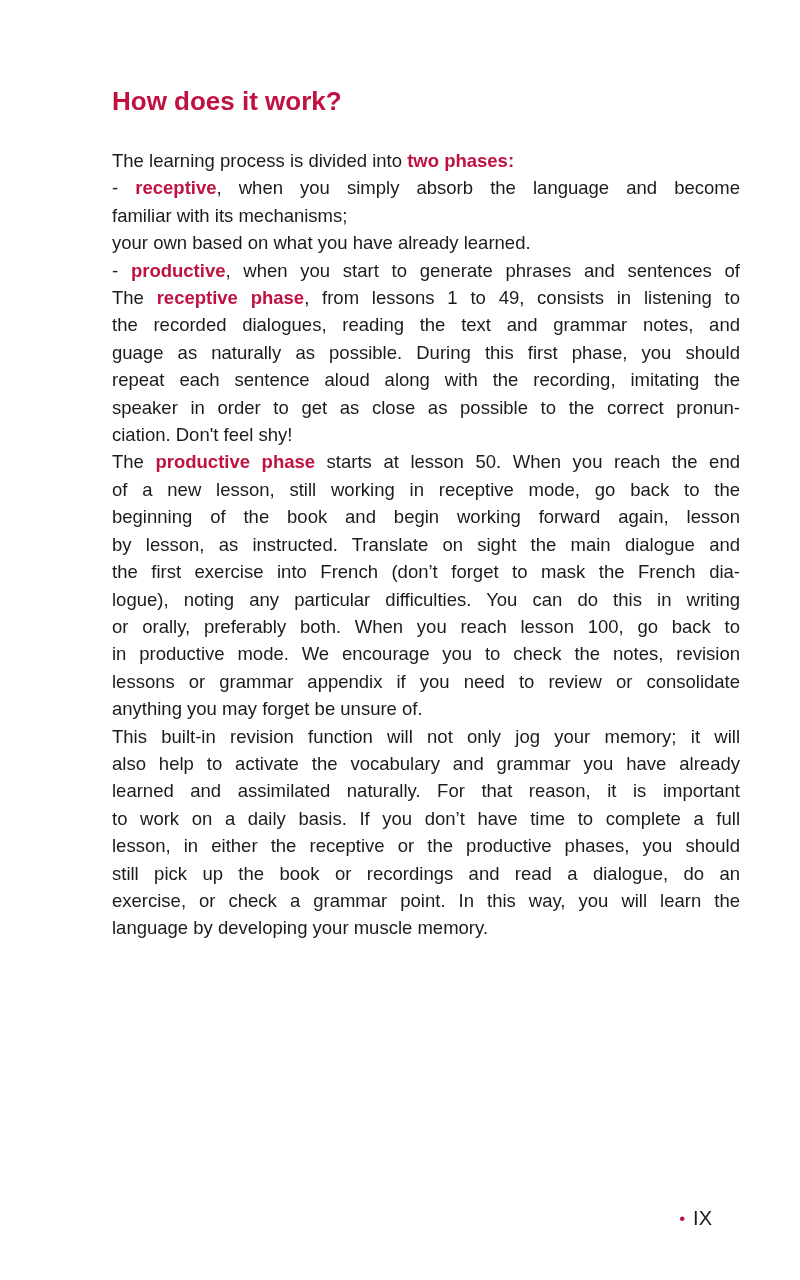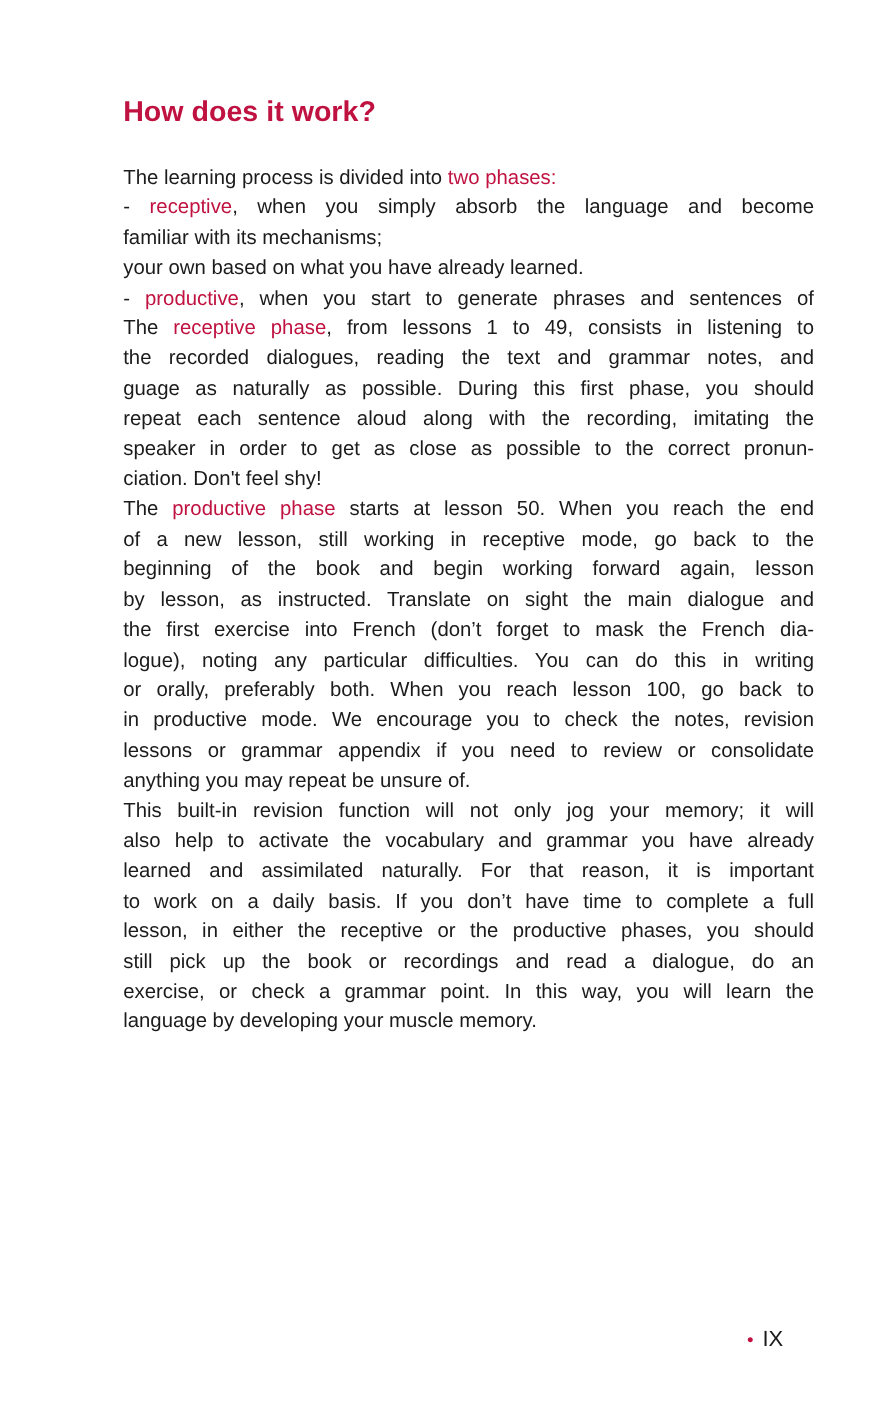--- a/index.html
+++ b/index.html
@@ -44,21 +44,21 @@
     font-size: 18.5px;
   }
   .line {
     line-height: 27.4px;
     text-align: left;
   }
   .line.justify {
     text-align: justify;
     text-align-last: justify;
   }
-  .accent { color: var(--accent); }
+  .accent { color: var(--accent); font-weight: bold; }
   .pagenum {
     position: absolute;
     top: 1207px;
     right: 88px;
     font-size: 20px;
     color: var(--text);
     display: flex;
     align-items: center;
   }
   .pagenum .dot {
@@ -89,21 +89,21 @@
       <div class="line"><span>ciation. Don't feel shy!</span></div>
       <div class="line justify"><span>The </span><span class="accent">productive phase</span><span> starts at lesson 50. When you reach the end</span></div>
       <div class="line justify"><span>of a new lesson, still working in receptive mode, go back to the</span></div>
       <div class="line justify"><span>beginning of the book and begin working forward again, lesson</span></div>
       <div class="line justify"><span>by lesson, as instructed. Translate on sight the main dialogue and</span></div>
       <div class="line justify"><span>the first exercise into French (don’t forget to mask the French dia-</span></div>
       <div class="line justify"><span>logue), noting any particular difficulties. You can do this in writing</span></div>
       <div class="line justify"><span>or orally, preferably both. When you reach lesson 100, go back to</span></div>
       <div class="line justify"><span>in productive mode. We encourage you to check the notes, revision</span></div>
       <div class="line justify"><span>lessons or grammar appendix if you need to review or consolidate</span></div>
-      <div class="line"><span>anything you may repeat be unsure of.</span></div>
+      <div class="line"><span>anything you may forget be unsure of.</span></div>
       <div class="line justify"><span>This built-in revision function will not only jog your memory; it will</span></div>
       <div class="line justify"><span>also help to activate the vocabulary and grammar you have already</span></div>
       <div class="line justify"><span>learned and assimilated naturally. For that reason, it is important</span></div>
       <div class="line justify"><span>to work on a daily basis. If you don’t have time to complete a full</span></div>
       <div class="line justify"><span>lesson, in either the receptive or the productive phases, you should</span></div>
       <div class="line justify"><span>still pick up the book or recordings and read a dialogue, do an</span></div>
       <div class="line justify"><span>exercise, or check a grammar point. In this way, you will learn the</span></div>
       <div class="line"><span>language by developing your muscle memory.</span></div>
     </div>
 

